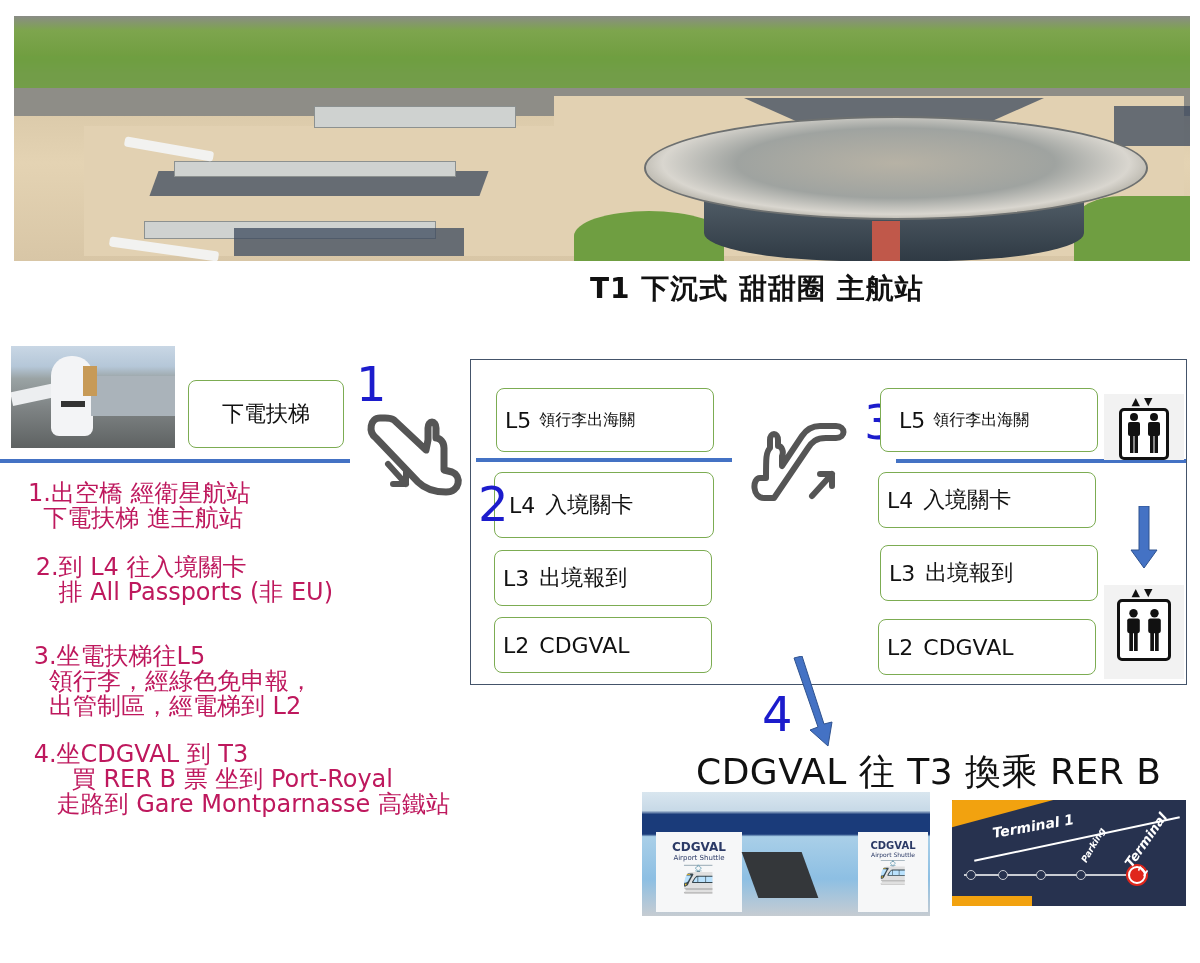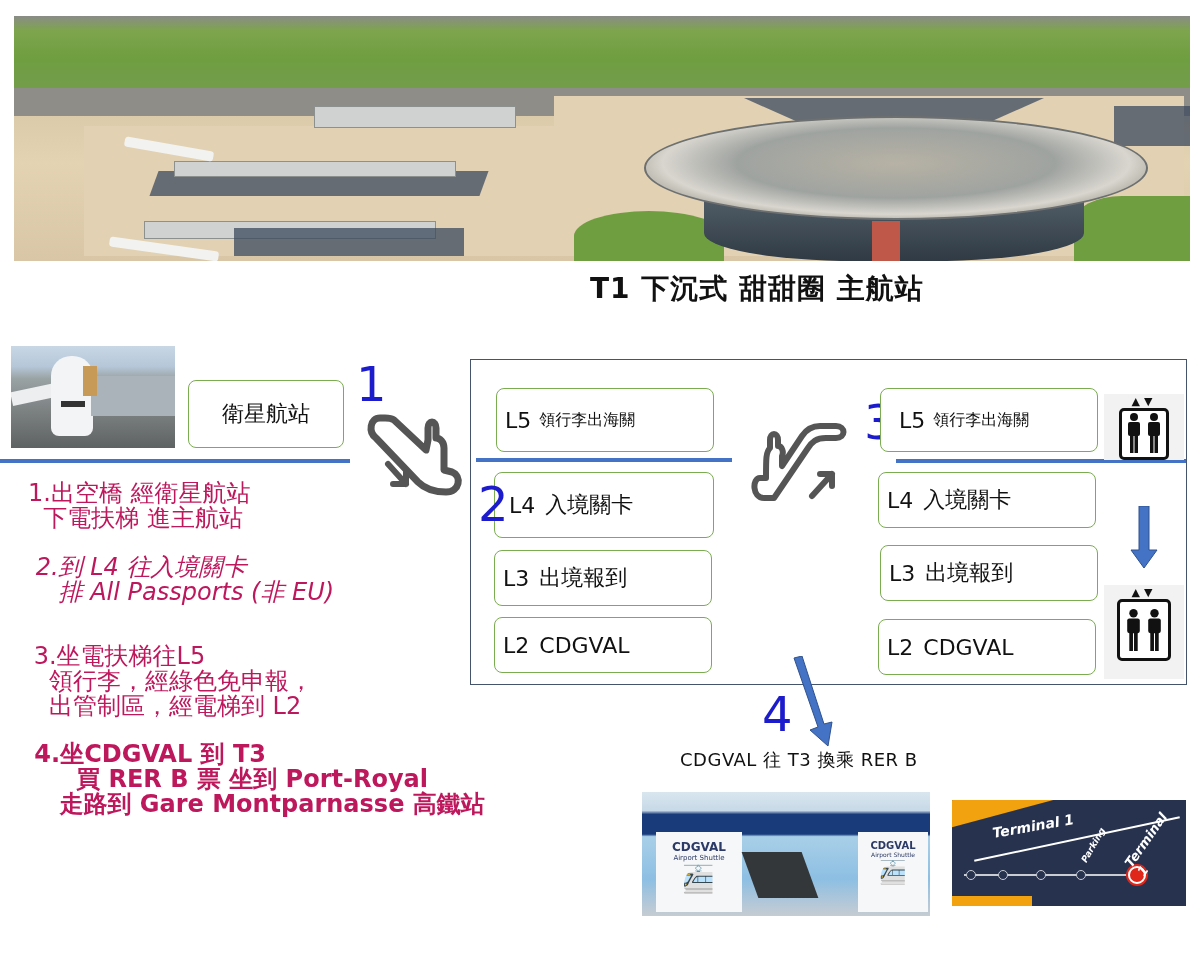--- a/index.html
+++ b/index.html
@@ -42,21 +42,21 @@
     font-size:22px;color:#111;display:flex;align-items:center;padding-left:8px;white-space:nowrap;}
   .lvl .lvl-code{font-size:22px;}
   .lvl .lvl-small{font-size:16px;margin-left:8px;}
   .lvl .lvl-big{margin-left:10px;}
 
   .elevator{width:56px;height:56px;border:3px solid #111;border-radius:5px;box-sizing:border-box;
     display:flex;justify-content:center;align-items:flex-end;gap:4px;padding-bottom:2px;background:#fff;}
   .elev-wrap{background:#f2f2f2;width:80px;display:flex;flex-direction:column;align-items:center;padding-top:2px;}
   .elev-arrows{font-size:11px;color:#111;letter-spacing:4px;line-height:12px;}
 
-  .transfer{left:680px;top:748px;font-size:18px;color:#111;white-space:nowrap;letter-spacing:.5px;}
+  .transfer{left:696px;top:748px;font-size:36px;color:#111;white-space:nowrap;letter-spacing:.5px;}
   .photo-cdgval{left:642px;top:792px;width:288px;height:124px;overflow:hidden;
     background:linear-gradient(180deg,#d9e6ef 0%,#c7d9e7 15%,#1a3b7a 18%,#1a3b7a 34%,#a9cfe8 36%,#8dbfe3 70%,#c6ccd2 100%);}
   .photo-cdgval .panel{top:40px;width:86px;height:80px;background:#f6f7f8;color:#2b3a66;font-size:10px;font-weight:bold;text-align:center;padding-top:8px;box-sizing:border-box;}
   .photo-t1{left:952px;top:800px;width:234px;height:106px;overflow:hidden;background:#27324f;}
   .photo-t1 .stripe{left:-20px;top:-10px;width:120px;height:26px;background:#f2a20f;transform:rotate(-15deg);}
   .photo-t1 .stripe2{left:-10px;top:96px;width:90px;height:18px;background:#f2a20f;}
   .photo-t1 .lbl{color:#fff;font-weight:bold;font-style:italic;}
   .photo-t1 .line{left:12px;top:74px;width:180px;height:2px;background:#c9ccd3;}
   .photo-t1 .stop{width:8px;height:8px;border-radius:50%;border:1.5px solid #c9ccd3;background:#27324f;top:70px;}
   .photo-t1 .here{left:176px;top:66px;width:14px;height:14px;border-radius:50%;background:#e0261b;border:2px solid #fff;box-shadow:0 0 0 2px #e0261b;}
@@ -89,41 +89,41 @@
 <div class="abs title">T1 下沉式 甜甜圈 主航站</div>
 
 <div class="abs jetbridge">
   <div class="abs wing"></div>
   <div class="abs fuse"></div>
   <div class="abs cockpit"></div>
   <div class="abs bridge"></div>
   <div class="abs door"></div>
 </div>
 
-<div class="abs sat-box">衛星航站</div>
+<div class="abs sat-box">下電扶梯</div>
 
 <div class="abs step-num" style="left:356px;top:360px;">1</div>
 
 <div class="abs" style="left:366px;top:400px;width:100px;height:100px;">
   <svg width="100" height="100" viewBox="0 0 100 100">
     <path d="M14,18 C4,18 2,32 10,38 L52,82 C58,88 68,92 80,92 C94,92 96,76 86,72 L78,70 L78,48 C78,42 74,38 70,38 L70,28 C70,20 62,20 62,28 L62,40 L60,50 L28,20 C24,17 20,18 14,18 Z" fill="none" stroke="#555" stroke-width="7" stroke-linejoin="round"></path>
     <path d="M22,64 L40,84 M40,84 L40,70 M40,84 L27,84" fill="none" stroke="#555" stroke-width="6" stroke-linecap="round"></path>
   </svg>
 </div>
 
 <div class="abs hline" style="left:0;top:459px;width:350px;"></div>
 
 <div class="abs instructions" style="left:28px;top:481px;">1.出空橋 經衛星航站
   下電扶梯 進主航站</div>
-<div class="abs instructions" style="left:28px;top:555px;font-style:italic;"> 2.到 L4 往入境關卡
+<div class="abs instructions" style="left:28px;top:555px;"> 2.到 L4 往入境關卡
     排 All Passports (非 EU)</div>
 <div class="abs instructions" style="left:26px;top:644px;"> 3.坐電扶梯往L5
    領行李，經綠色免申報，
    出管制區，經電梯到 L2</div>
-<div class="abs instructions" style="left:26px;top:742px;font-weight:bold;"> 4.坐CDGVAL 到 T3
+<div class="abs instructions" style="left:26px;top:742px;"> 4.坐CDGVAL 到 T3
       買 RER B 票 坐到 Port-Royal
     走路到 Gare Montparnasse 高鐵站</div>
 
 <div class="abs building"></div>
 
 <div class="abs lvl" style="left:496px;top:388px;width:218px;height:64px;">
   <span class="lvl-code">L5</span>
   <span class="lvl-small">領行李出海關</span>
 </div>
 <div class="abs hline" style="left:476px;top:458px;width:256px;height:4px;"></div>

